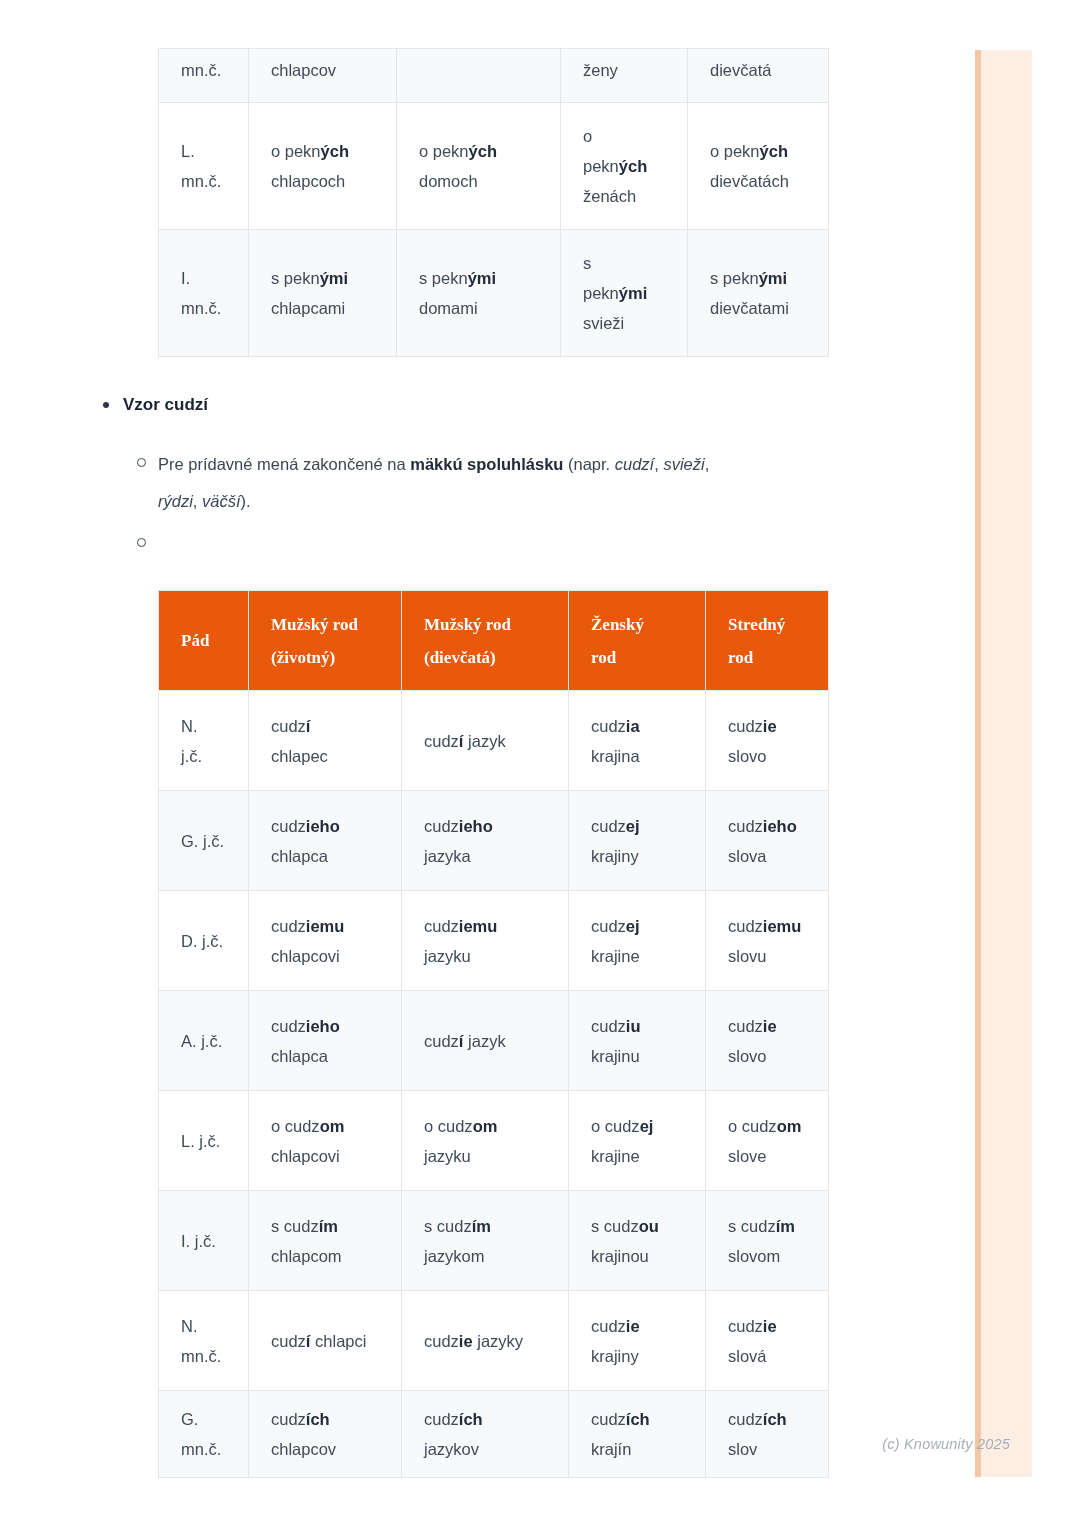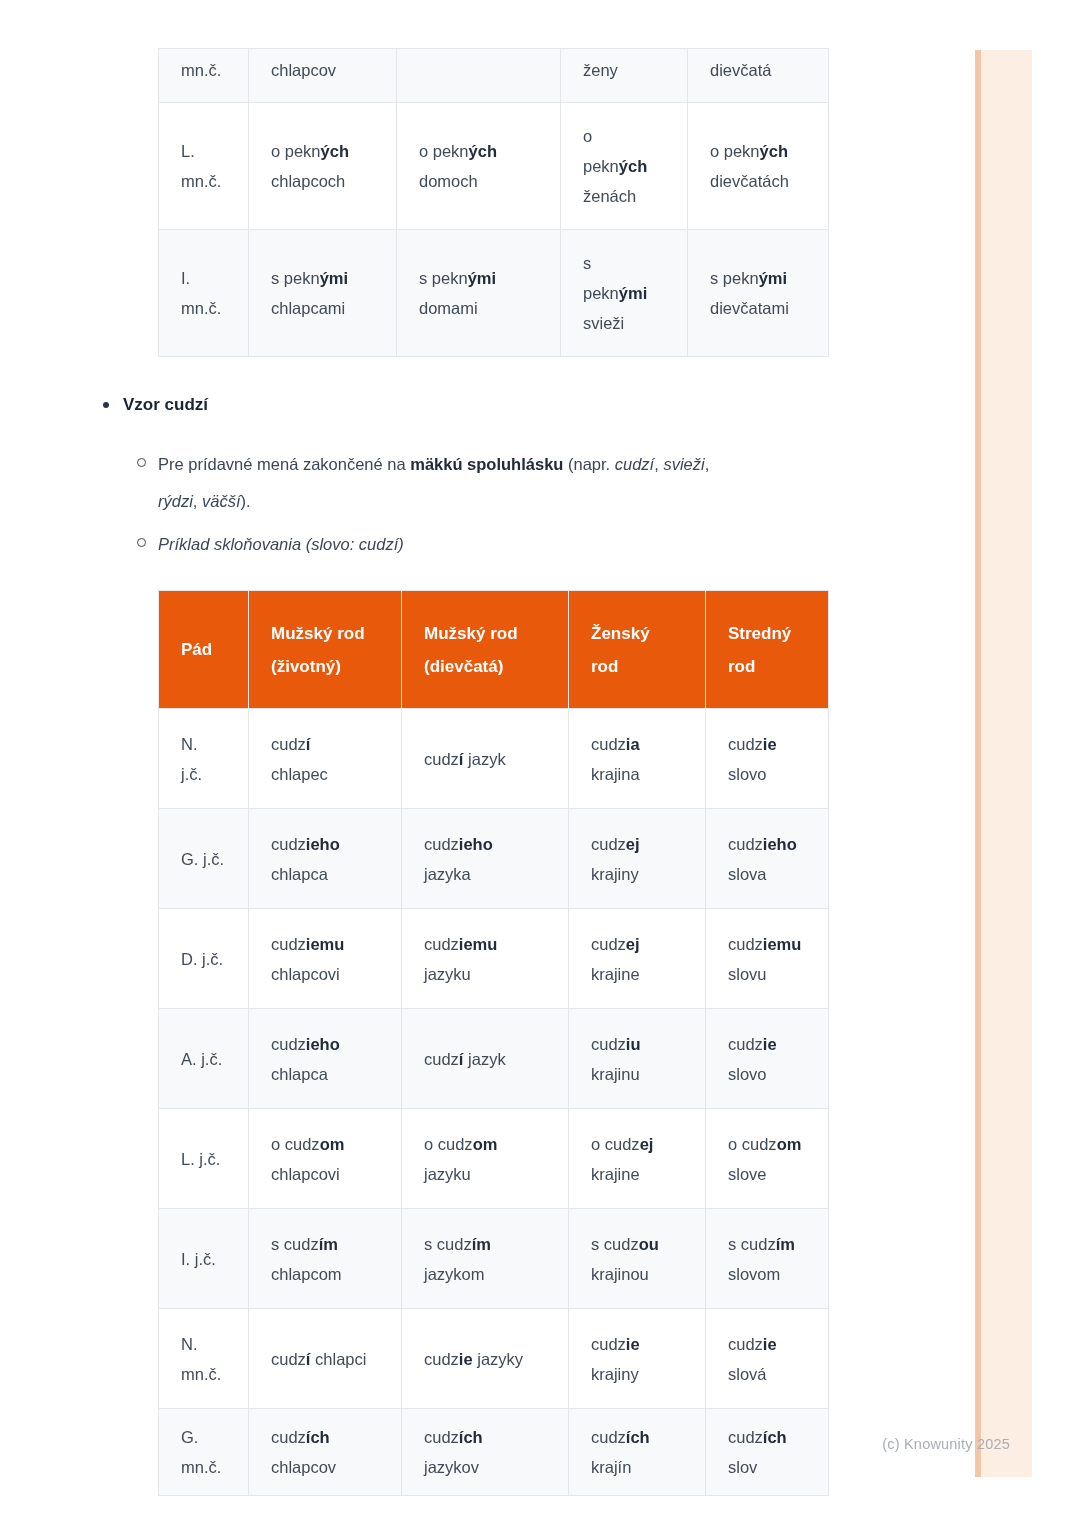--- a/index.html
+++ b/index.html
@@ -21,21 +21,21 @@
   }
   
   .page-stripe{
     position:absolute;left:975px;top:50px;width:57px;height:1427px;
     background:var(--stripe-fill);
     border-left:6px solid var(--stripe-edge);
     box-sizing:border-box;z-index:1;
   }
   .copyright{
     position:absolute;top:1436px;right:70px;z-index:2;
-    font-size:14.5px;color:var(--muted);letter-spacing:.2px;
+    font-size:14.5px;color:var(--muted);letter-spacing:.2px;font-style:italic;
   }
   
   table.decl{
     position:absolute;left:158px;border-collapse:collapse;table-layout:fixed;
     width:670px;background:#fff;
   }
   table.decl td,table.decl th{
     border:1px solid var(--border);
     padding:0 6px 0 22px;vertical-align:middle;
     font-size:16.5px;font-weight:400;text-align:left;
@@ -45,21 +45,21 @@
   table.decl b{color:var(--text-bold);font-weight:700;}
   tr.shaded td{background:var(--row-alt);}
   tr.clip-top td{vertical-align:top;padding-top:6px;}
   
   #table-pekny{top:48px;}
   #table-pekny tr:nth-child(1){height:54px;}
   #table-pekny tr:nth-child(2){height:127px;}
   #table-pekny tr:nth-child(3){height:127px;}
   
   #table-cudzi{top:590px;}
-  #table-cudzi thead tr{height:118px;}
+  #table-cudzi thead tr{height:100px;font-family:Liberation Serif, serif;}
   #table-cudzi thead th{
     background:var(--accent);color:#ffffff;font-weight:700;font-size:17px;
     border-color:var(--border);
   }
   #table-cudzi thead .ln{line-height:33px;color:#ffffff;}
   #table-cudzi tbody tr{height:100px;}
   #table-cudzi tbody tr:last-child{height:87px;}
   
   .bullet-row{position:absolute;display:flex;align-items:flex-start;z-index:2;}
   .dot-icon{
@@ -165,21 +165,20 @@
   <span class="heading-text">Vzor cudzí</span>
 </div>
 
 <div class="bullet-row" id="sub-item-1">
   <span class="circle-icon"></span>
   <div class="li-text">Pre prídavné mená zakončené na <b>mäkkú spoluhlásku</b> (napr. <i>cudzí</i>, <i>svieži</i>,<br><i>rýdzi</i>, <i>väčší</i>).</div>
 </div>
 
 <div class="bullet-row" id="sub-item-2">
   <span class="circle-icon"></span>
-  <div class="li-text"><i>Príklad skloňovania (slovo: cudzí)</i></div>
 </div>
 
 <table class="decl" id="table-cudzi">
   <colgroup>
     <col style="width:90px">
       <col style="width:153px">
       <col style="width:167px">
     <col style="width:137px">
       <col style="width:123px">
   </colgroup>

